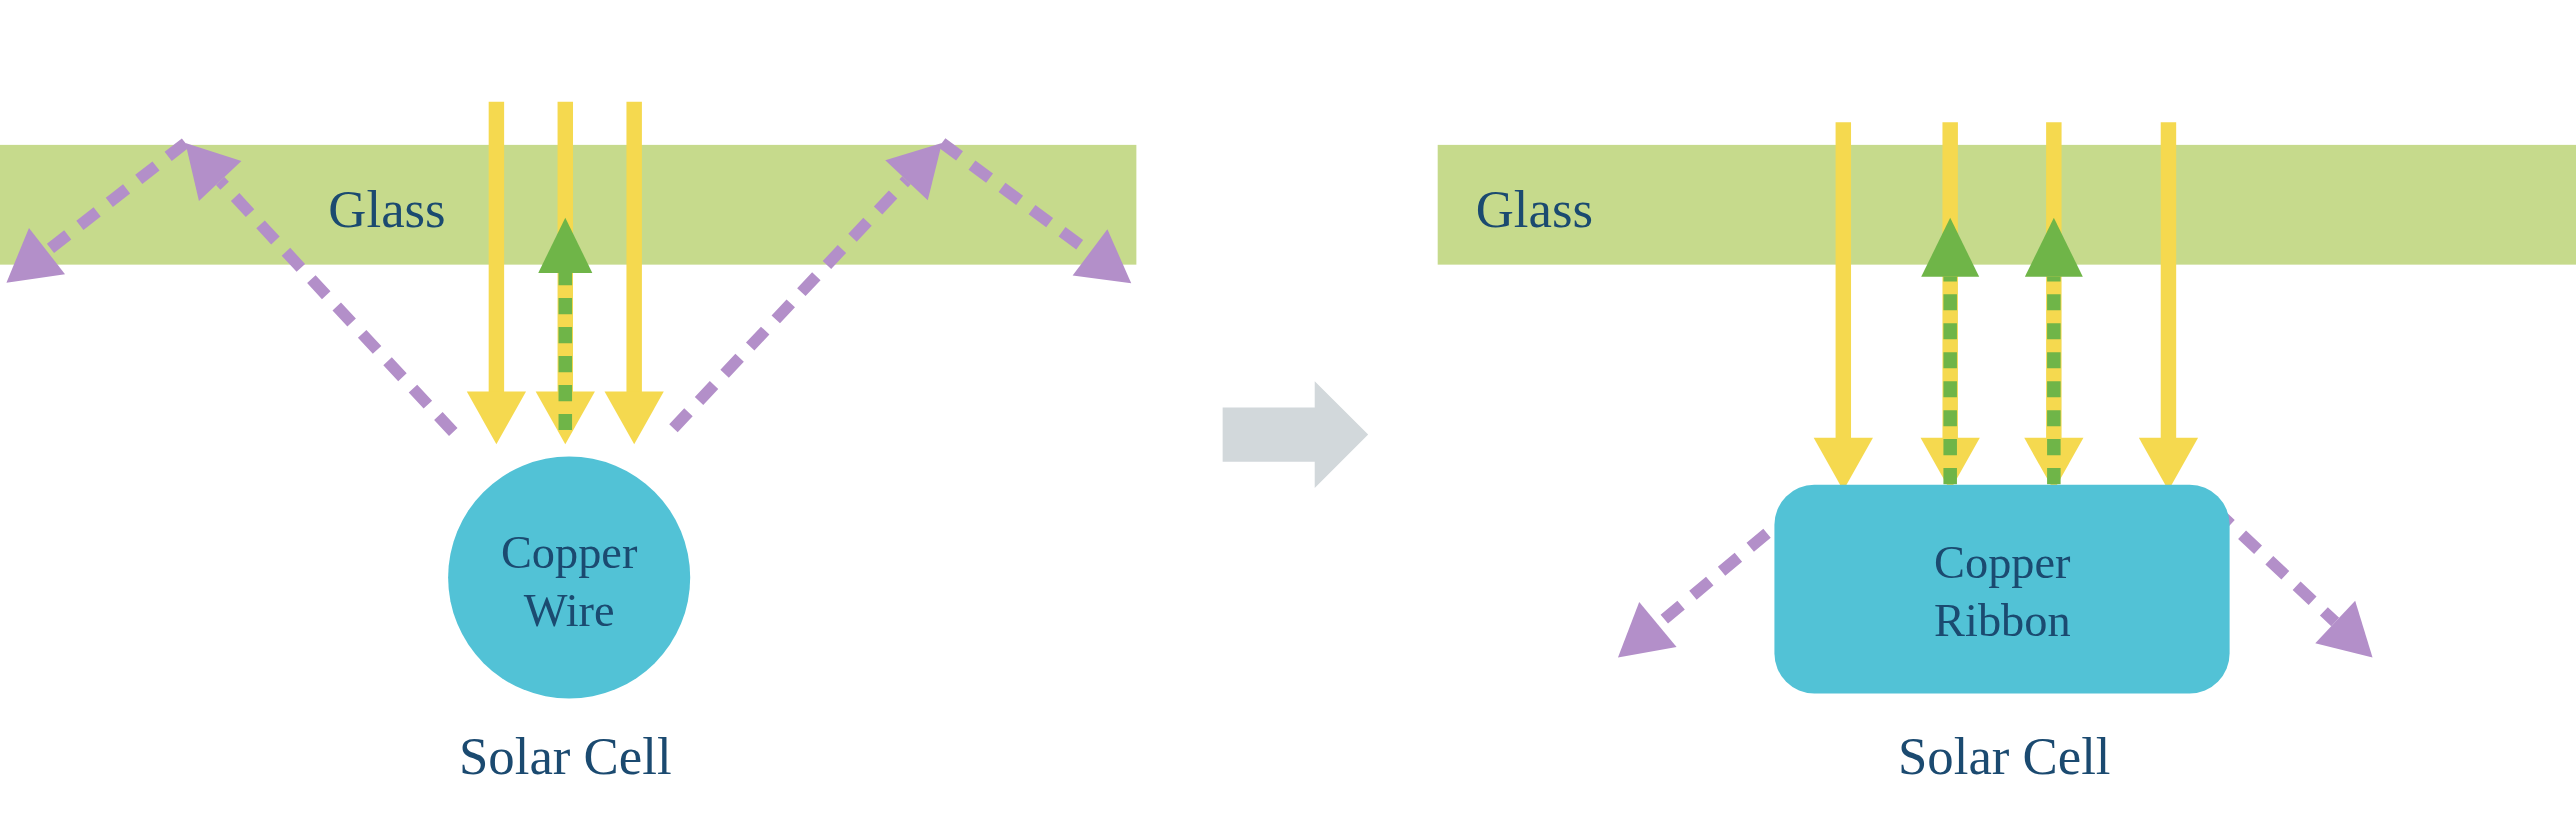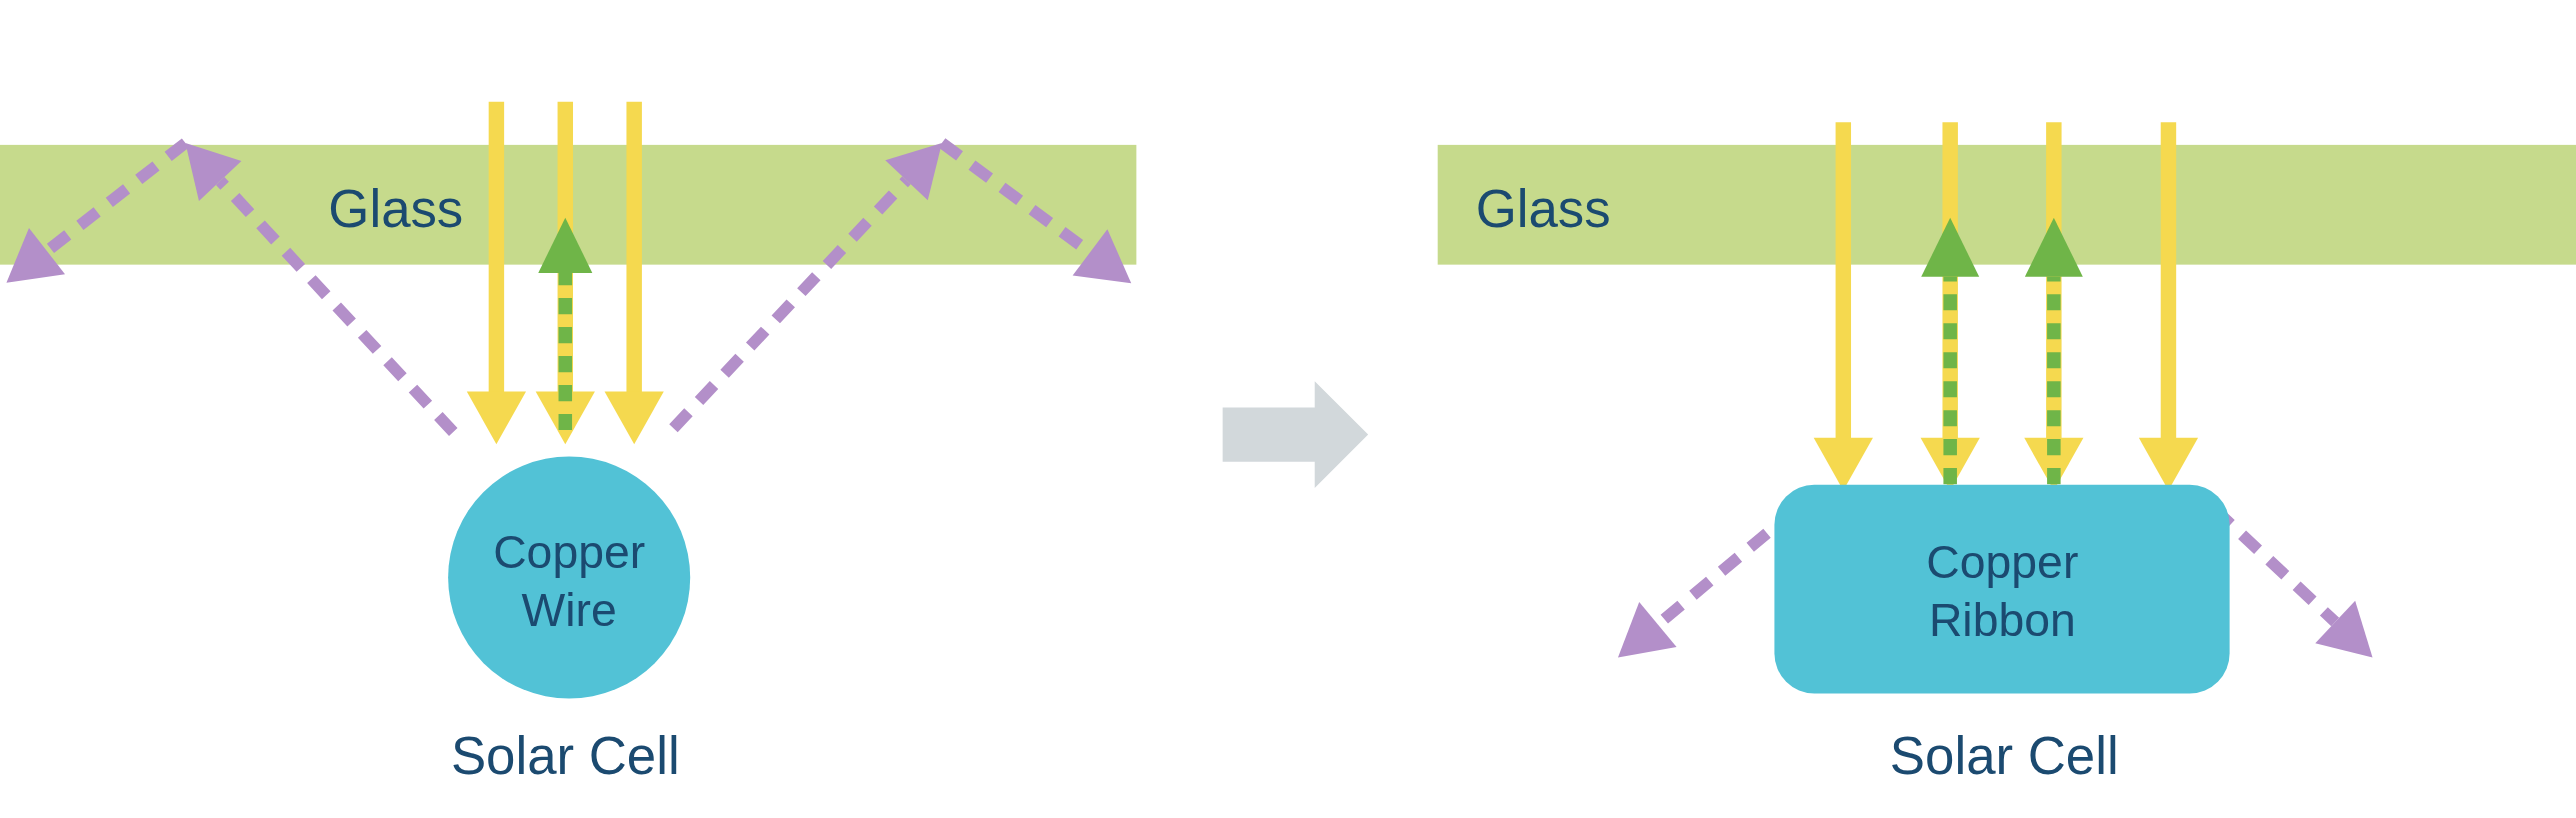--- a/index.html
+++ b/index.html
@@ -6,21 +6,21 @@
     margin: 0;
     padding: 0;
     background: #ffffff;
   }
   .stage {
     position: relative;
     width: 2576px;
     height: 819px;
     background: #ffffff;
     overflow: hidden;
-    font-family: Liberation Sans, sans-serif;
+    font-family: Liberation Serif, serif;
   }
   svg { display: block; }
 
   .yellow-shaft { stroke: #f5d94f; stroke-width: 24; fill: none; }
   .yellow-head  { fill: #f5d94f; stroke: none; }
   .green-shaft  { stroke: #6fb548; stroke-width: 21; stroke-dasharray: 25 20; fill: none; }
   .green-head   { fill: #6fb548; stroke: none; }
   .purple-shaft { stroke: #b38fc9; stroke-width: 18; stroke-dasharray: 34 24; fill: none; }
   .purple-head  { fill: #b38fc9; stroke: none; }
 

